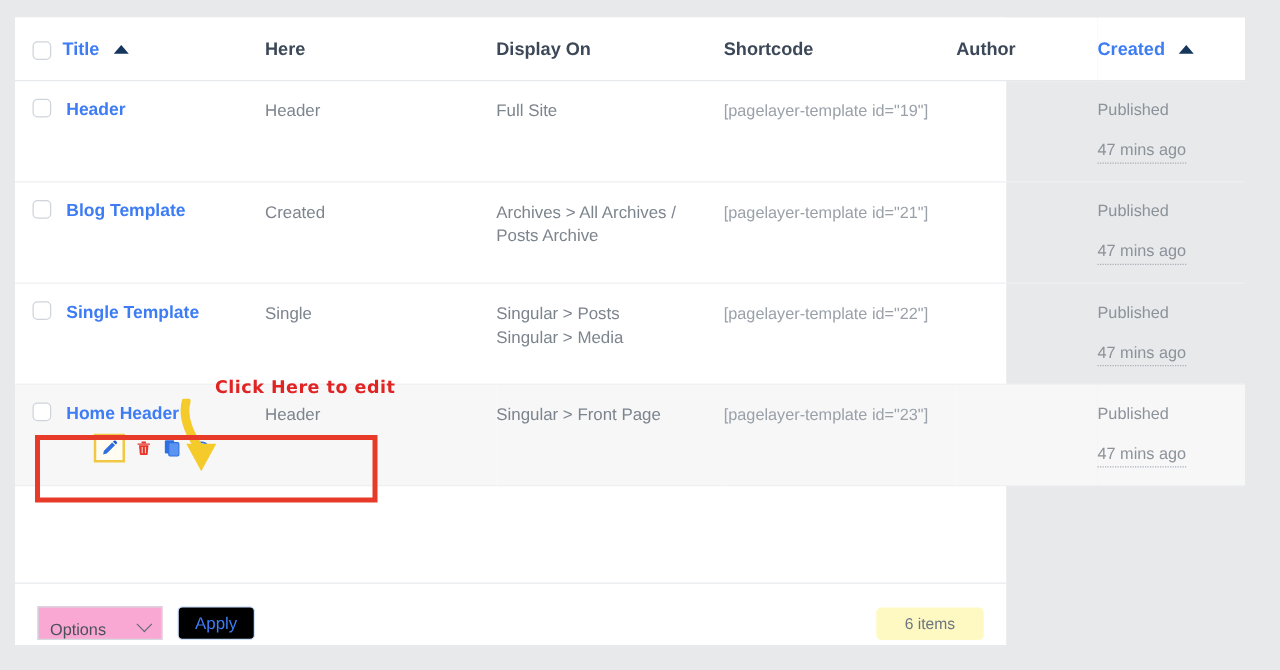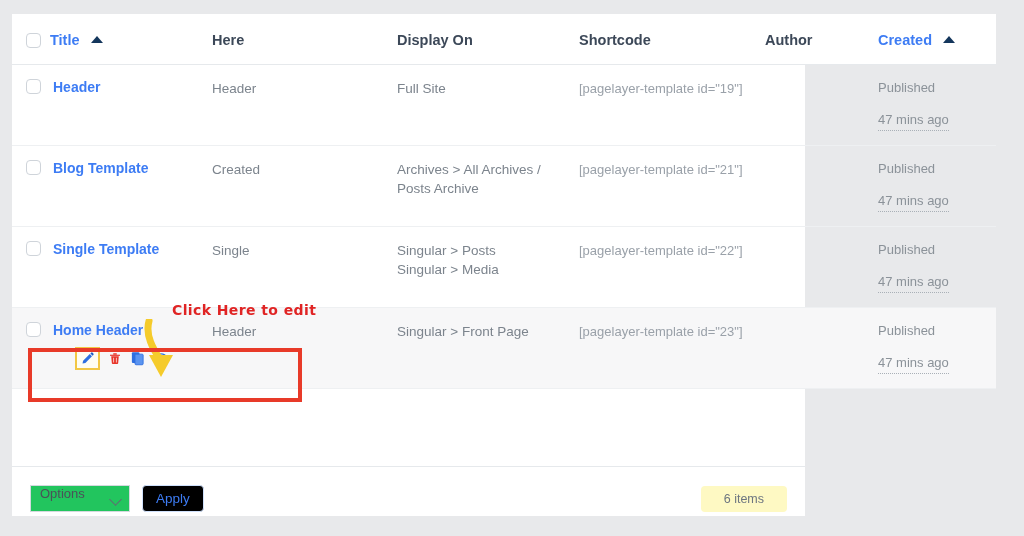--- a/index.html
+++ b/index.html
@@ -202,23 +202,23 @@
     align-items: center;
     padding: 0 18px;
     box-sizing: border-box;
   }
   .select-wrap {
     position: relative;
     width: 100px;
     height: 27px;
     border: 1px solid #d4d9de;
     border-radius: 0;
-    background: #22c55e;
+    background: #f9a8d4;
     display: flex;
-    align-items: flex-start;
+    align-items: flex-end;
     padding: 0 9px;
     box-sizing: border-box;
     cursor: pointer;
   }
   .select-wrap .sel-label {
     font-size: 13px;
     color: #4b5158;
   }
   .chev {
     position: absolute;

